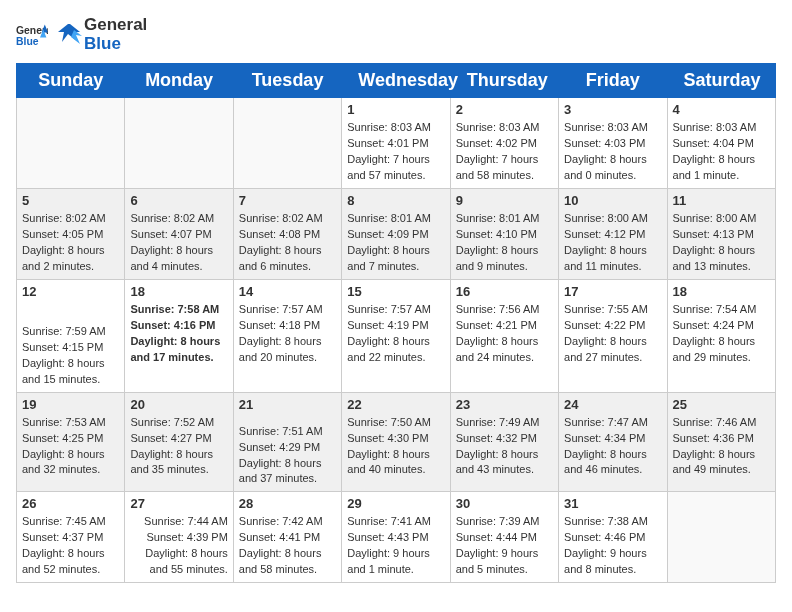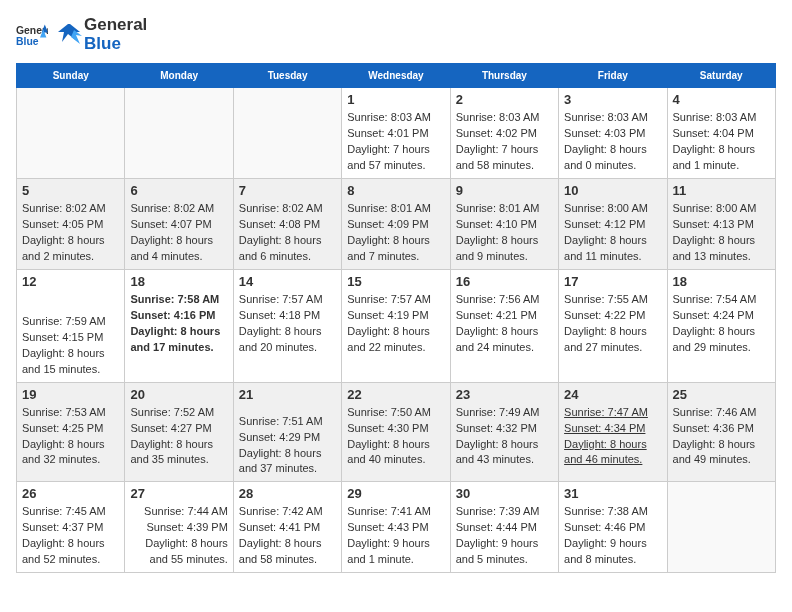--- a/index.html
+++ b/index.html
@@ -39,22 +39,22 @@
     }
     .calendar {
       width: 100%;
       border-collapse: collapse;
       table-layout: fixed;
     }
     .calendar th {
       background: #1565C0;
       color: #fff;
       text-align: center;
-      padding: 6px 4px;
-      font-size: 10px;
+      padding: 6px 16px;
+      font-size: 18px;
       font-weight: bold;
       border: 1px solid #1565C0;
     }
     .calendar td {
       border: 1px solid #ccc;
       vertical-align: top;
       padding: 4px 5px;
       font-size: 10.5px;
       color: #333;
       height: 88px;
@@ -259,21 +259,21 @@
 Daylight: 8 hours and 40 minutes.</div>
         </td>
         <td>
           <span class="day-number">23</span>
           <div class="day-info" style="white-space: pre-line;">Sunrise: 7:49 AM
 Sunset: 4:32 PM
 Daylight: 8 hours and 43 minutes.</div>
         </td>
         <td>
           <span class="day-number">24</span>
-          <div class="day-info" style="white-space: pre-line; text-decoration: underline;">Sunrise: 7:47 AM
+          <div class="day-info" style="white-space: pre-line;">Sunrise: 7:47 AM
 Sunset: 4:34 PM
 Daylight: 8 hours and 46 minutes.</div>
         </td>
         <td>
           <span class="day-number">25</span>
           <div class="day-info" style="white-space: pre-line;">Sunrise: 7:46 AM
 Sunset: 4:36 PM
 Daylight: 8 hours and 49 minutes.</div>
         </td>
       </tr>

